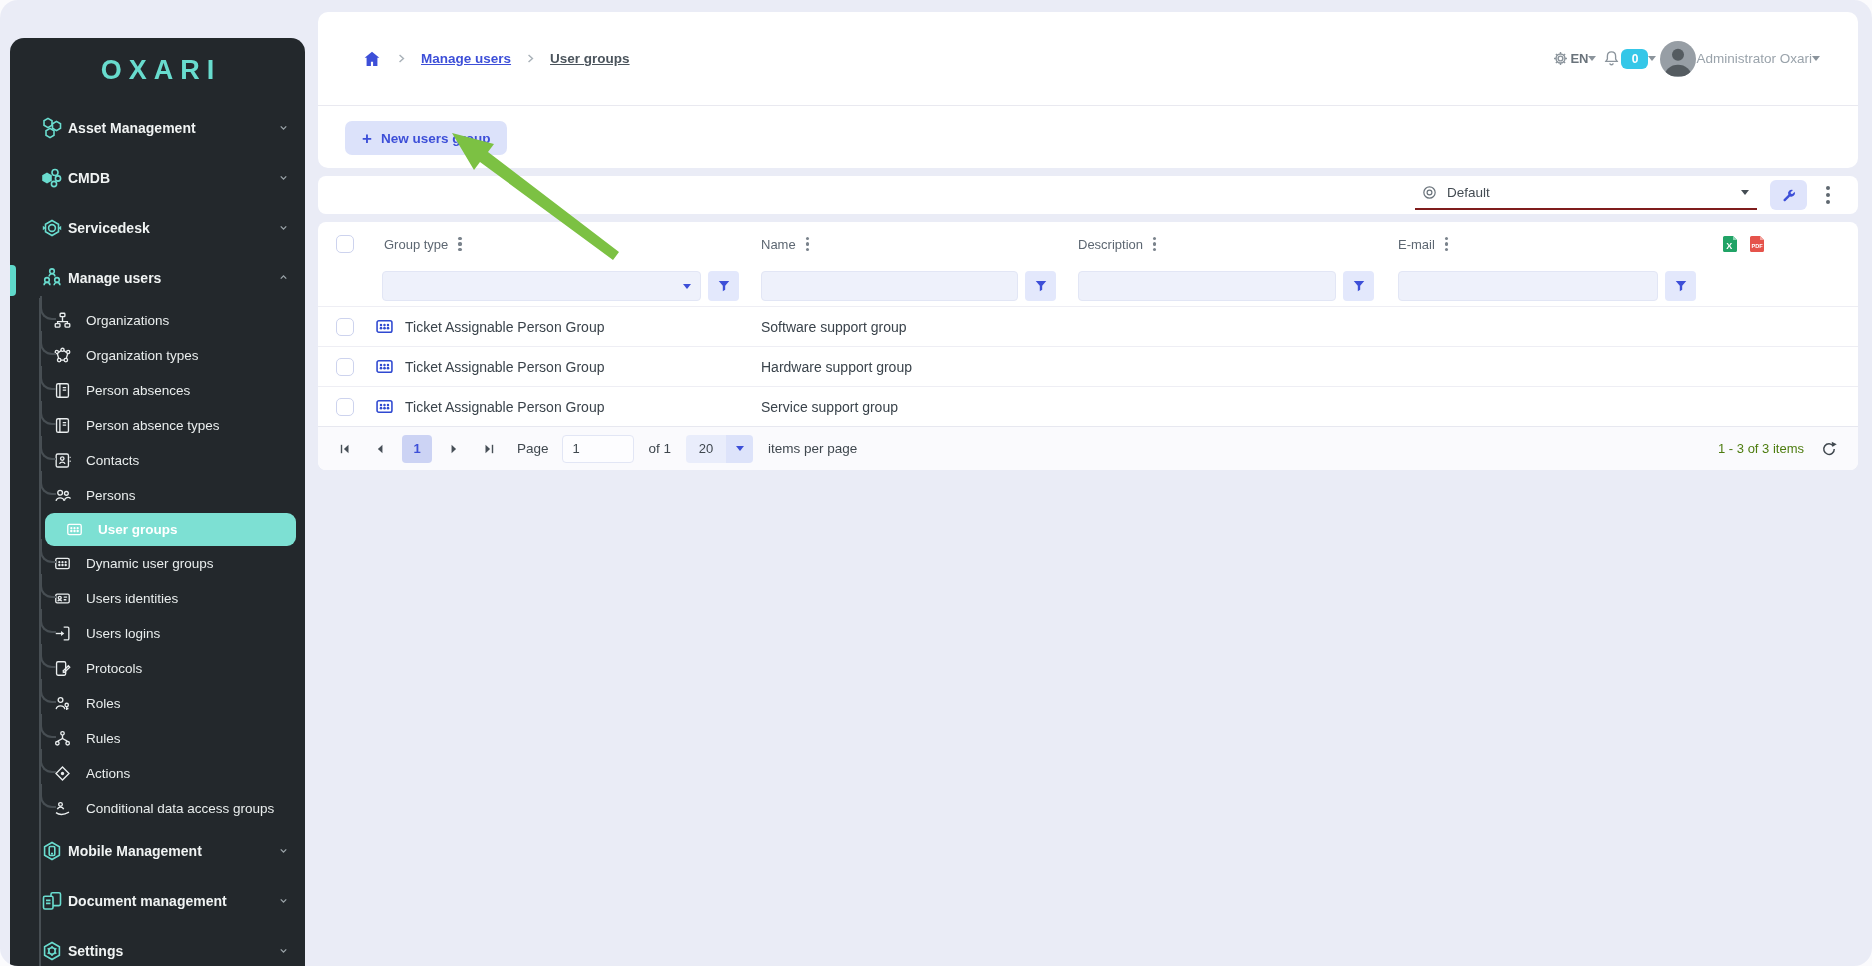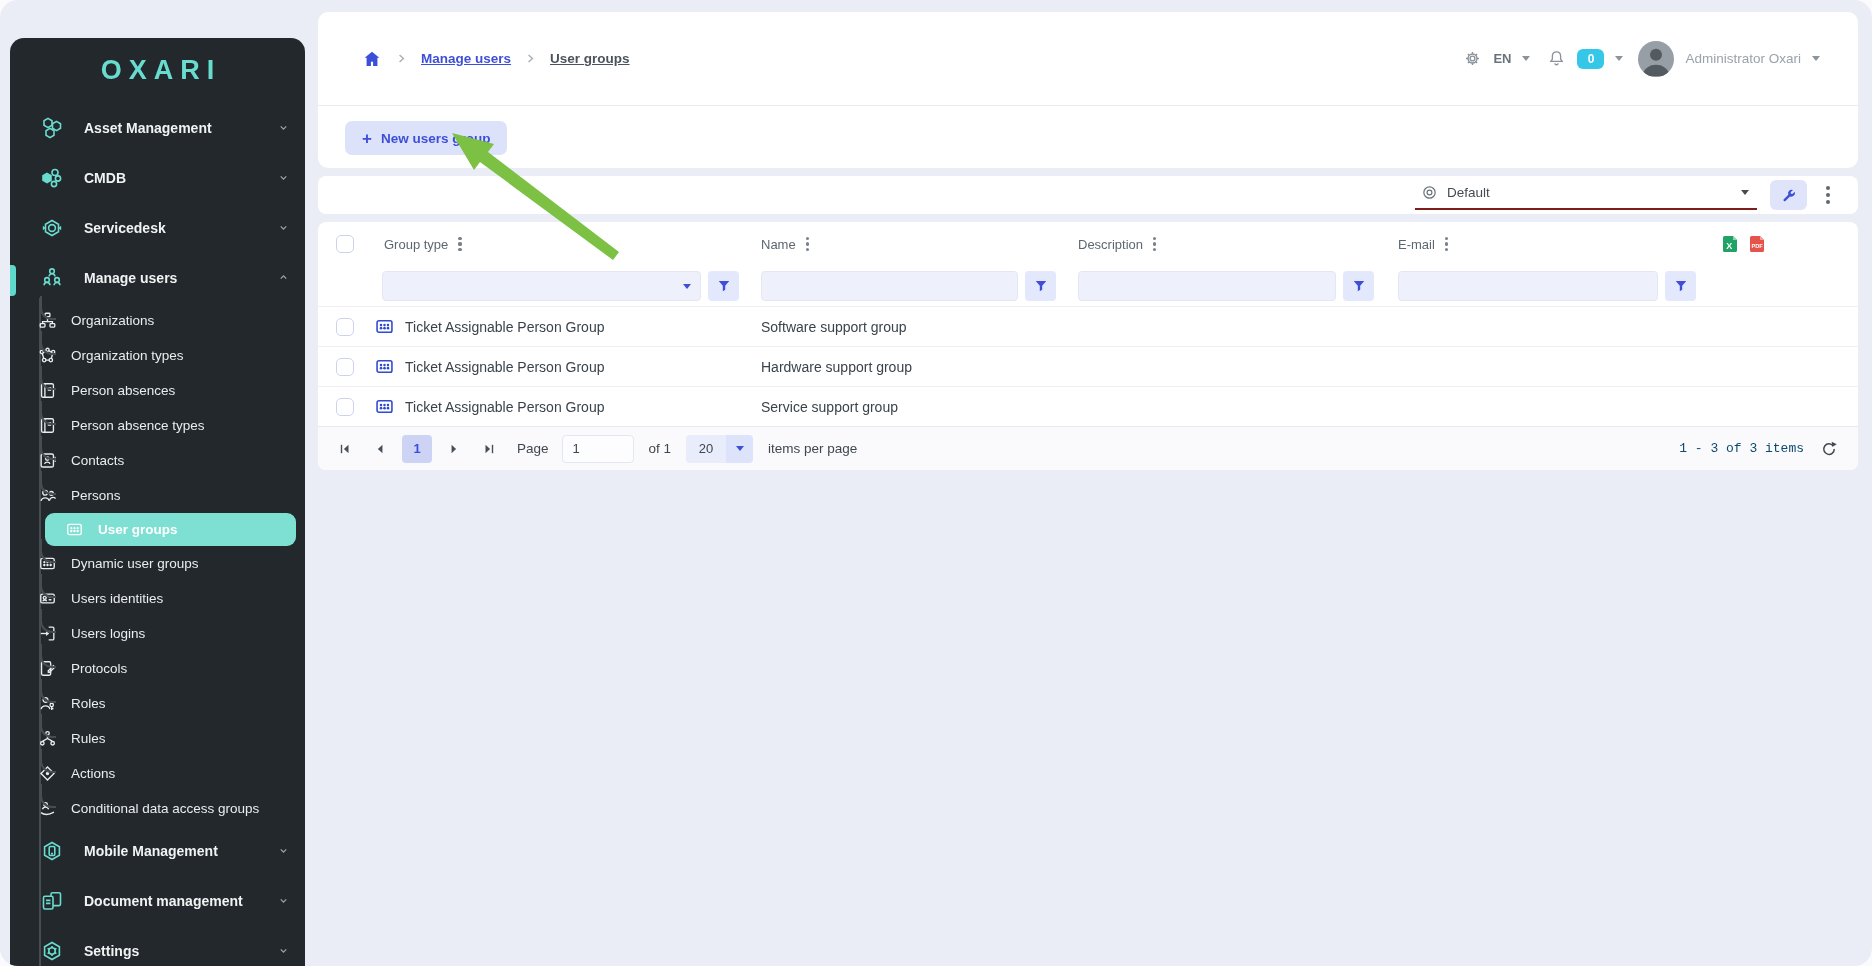--- a/index.html
+++ b/index.html
@@ -5,43 +5,43 @@
   * { box-sizing: border-box; margin: 0; padding: 0; }
   html,body { width:1872px; height:966px; }
   body { font-family:"Liberation Sans", sans-serif; background:#fbfbfd; overflow:hidden; }
   .app { position:absolute; inset:0; background:#eaecf6; border-radius:18px; overflow:hidden; }
 
   
   .sidebar { position:absolute; left:10px; top:10px; width:295px; height:956px;
              background:#23282c; border-radius:14px 14px 0 0;margin-top:28px; }
   .logo { height:65px; display:flex; align-items:center; justify-content:center; }
   .logo span { color:#68dcce; font-size:27px; font-weight:600; letter-spacing:7px; padding-left:7px; }
-  .top { height:50px; display:flex; align-items:center; padding-left:30px; gap:20px; cursor:pointer; }
+  .top { height:50px; display:flex; align-items:center; padding-left:30px; gap:4px; cursor:pointer; }
   .tic { width:24px; height:24px; flex:0 0 24px; }
   .tlabel { color:#f0f3f3; font-size:14px; font-weight:600; }
   .chev { margin-left:auto; margin-right:16px; }
   .subtree { position:relative; }
   .tree-line { position:absolute; left:29px; top:-5px; width:2px; height:698px; background:#474e53; }
-  .sub { position:relative; height:35px; display:flex; align-items:center; padding-left:28px; gap:14px; cursor:pointer; }
+  .sub { position:relative; height:35px; display:flex; align-items:center; padding-left:43px; gap:14px; cursor:pointer; }
   .branch { position:absolute; left:30px; top:-7px; width:16px; height:24px;
             border-left:2px solid #474e53; border-bottom:2px solid #474e53; border-bottom-left-radius:12px; }
   .sic { width:19px; height:19px; flex:0 0 19px; }
   .slabel { color:#e9eded; font-size:13.5px; }
   .sub.active { background:#7de0d3; border-radius:9px; margin-left:35px; margin-right:9px; padding-left:20px; height:33px; }
   .sub.active .slabel { color:#ffffff; font-weight:600; }
   .active-bar { position:absolute; left:0; top:227px; width:6px; height:31px; background:#5fd9cb; border-radius:0 4px 4px 0; }
 
   
   .card { position:absolute; left:318px; width:1540px; background:#fff; }
   .header-card { top:12px; height:156px; border-radius:10px; }
   .crumb-row { height:93px; display:flex; align-items:center; padding:0 38px 0 44px; }
   .crumb-sep { margin:0 13px; display:flex; }
   .crumb-link { color:#3d4fd8; font-size:13.5px; font-weight:700; text-decoration:underline; cursor:pointer; }
   .crumb-current { color:#4b545c; font-size:13.5px; font-weight:700; text-decoration:underline; }
-  .top-right { margin-left:auto; display:flex; align-items:center; gap:11px; }
+  .top-right { margin-left:auto; display:flex; align-items:center; }
   .lang { color:#6a737b; font-size:13px; font-weight:600; }
   .badge { min-width:27px; height:20px; background:#35c7e8; border-radius:6px; color:#fff;
            font-size:12px; font-weight:700; display:flex; align-items:center; justify-content:center; }
   .avatar { width:36px; height:36px; border-radius:50%; background:#979ea5; overflow:hidden; }
   .username { color:#9aa3ab; font-size:13.5px; }
   .car { width:0; height:0; border-left:4.5px solid transparent; border-right:4.5px solid transparent; border-top:5.5px solid #8b949c; }
   .car.dark { border-top-color:#454d54; }
   .car.blue { border-top-color:#3d4fd8; }
   .hdr-divider { border-top:1px solid #e9e9f0; }
   .btn-row { padding:15px 0 0 27px; }
@@ -93,21 +93,21 @@
   .pchip { width:30px; height:28px; background:#ccd3f4; border-radius:4px; color:#3d4fd8; font-size:13px;
            font-weight:600; display:flex; align-items:center; justify-content:center; cursor:pointer; }
   .plabel { color:#3f474e; font-size:13.5px; margin-left:6px; }
   .pinput { width:72px; height:28px; background:#fdfdff; border:1px solid #e2e6f5; border-radius:4px;
             font-size:13px; color:#3f474e; padding:0 10px; outline:none; margin-left:4px; }
   .psize { display:flex; height:28px; border-radius:4px; overflow:hidden; margin-left:6px; cursor:pointer; }
   .psize .v { width:40px; background:#e9edfb; display:flex; align-items:center; justify-content:center;
               font-size:13px; color:#3f474e; }
   .psize .c { width:27px; background:#dde3fa; display:flex; align-items:center; justify-content:center; }
   .pright { margin-left:auto; display:flex; align-items:center; gap:16px; }
-  .prange { color:#0c4a6e; font-size:13px;font-family:Liberation Mono, monospace; }
+  .prange { color:#4d7c0f; font-size:13px; }
 
   .arrow-overlay { position:absolute; left:430px; top:118px; width:230px; height:165px; z-index:50; pointer-events:none; }
 </style>
 </head>
 <body>
 
 <div class="app">
 
   <aside class="sidebar">
     <div class="active-bar"></div>

